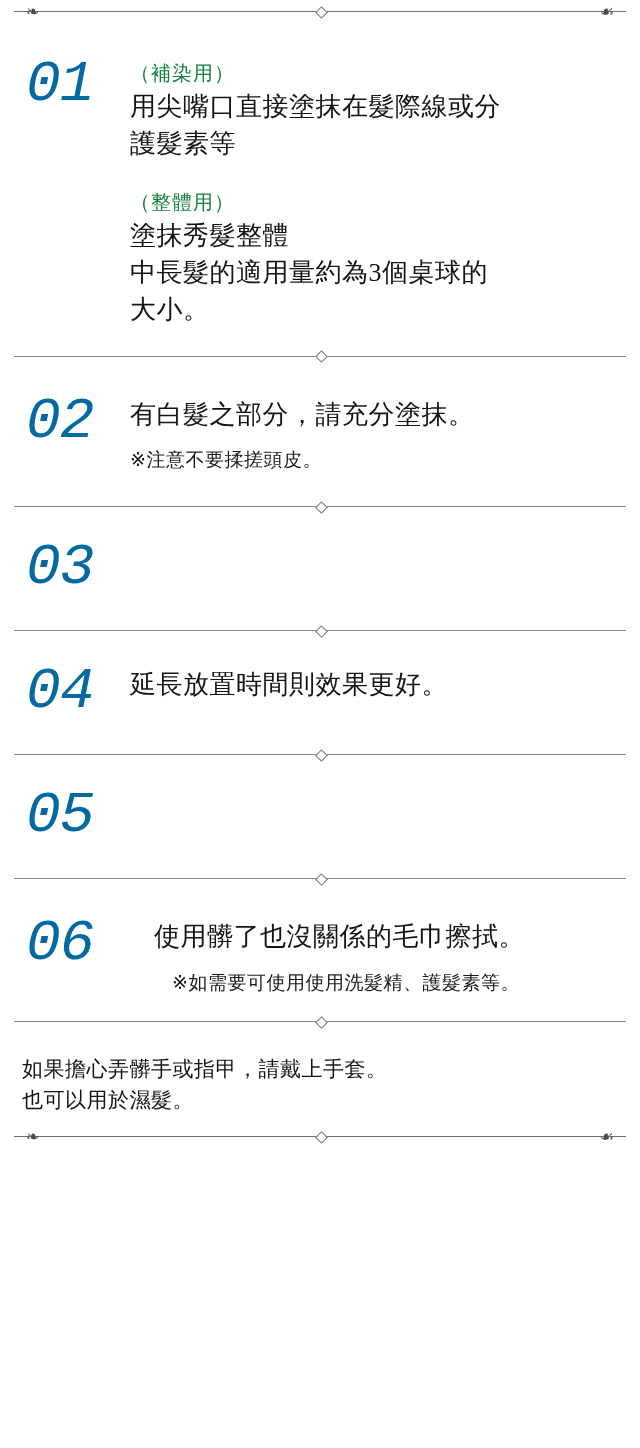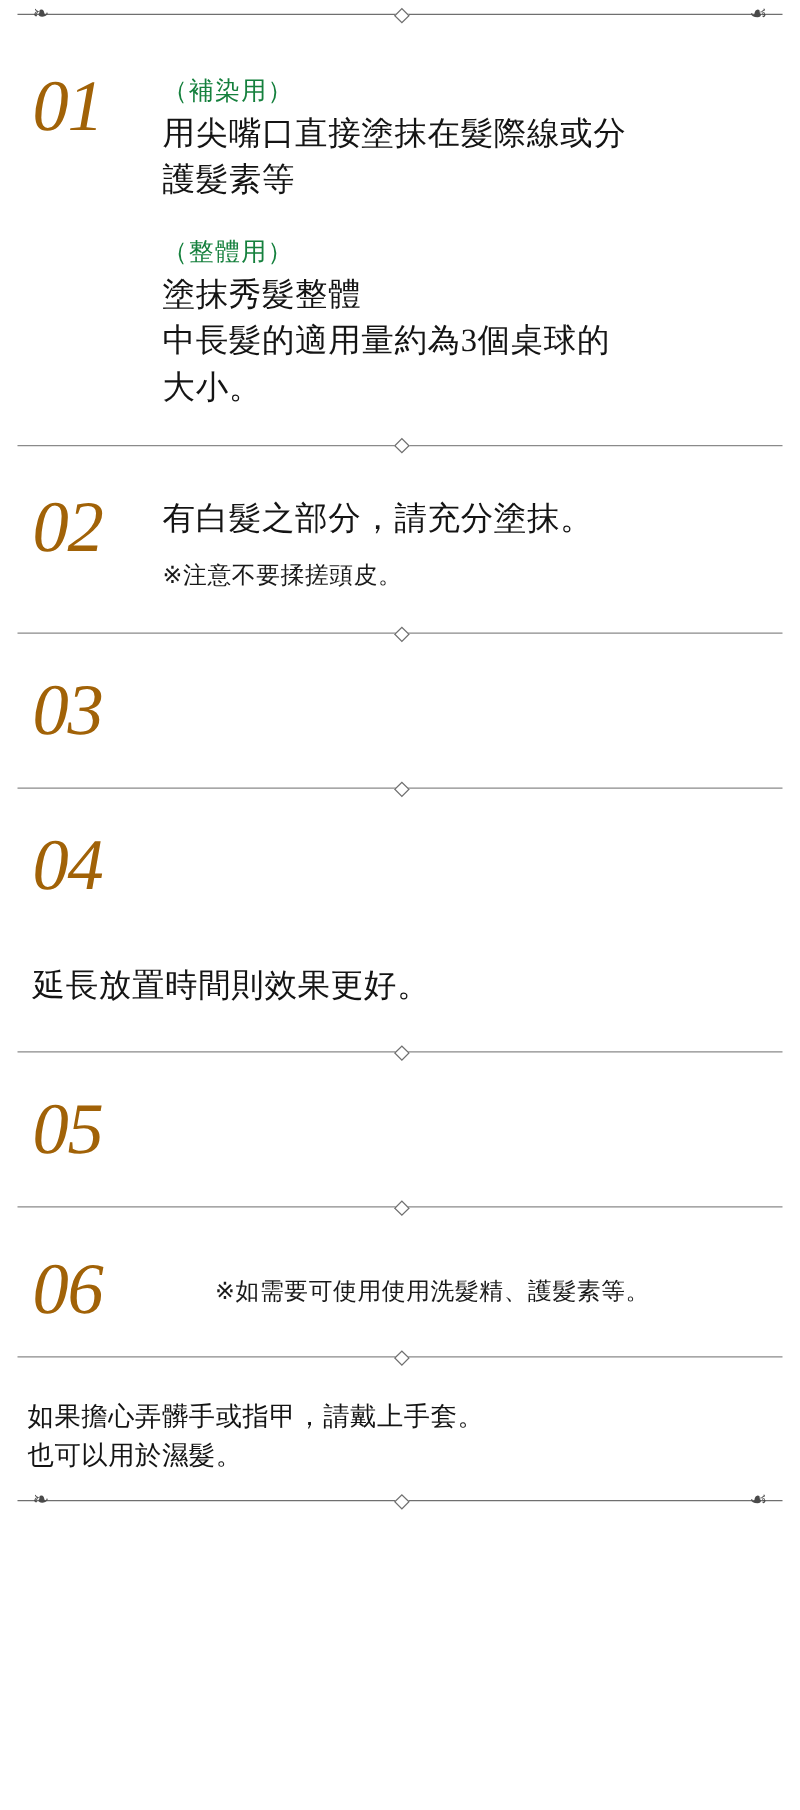--- a/index.html
+++ b/index.html
@@ -59,25 +59,25 @@
   .orn .swirl.right { right: 12px; }
 
   
   .step {
     display: flex;
     align-items: flex-start;
     padding: 0 22px 0 26px;
     box-sizing: border-box;
   }
   .num {
-    font-family: Liberation Serif, serif;
+    font-family: Liberation Mono, monospace;
     font-style: italic;
     font-size: 58px;
     line-height: 1;
-    color: #a16207;
+    color: #0369a1;
     width: 104px;
     flex: 0 0 104px;
     letter-spacing: -1px;
   }
   .body {
     flex: 1 1 auto;
     padding-top: 4px;
   }
   .sub-head {
     color: #15803d;
@@ -100,21 +100,21 @@
     color: #1a1a1a;
     letter-spacing: 0.5px;
     margin: 14px 0 0 0;
   }
   .note.indent { margin-left: 18px; }
 
   
   .s01 { padding-top: 34px; padding-bottom: 16px; }
   .s02 { padding-top: 26px; padding-bottom: 22px; }
   .s03 { padding-top: 22px; padding-bottom: 22px; }
-  .s04 { padding-top: 22px; padding-bottom: 22px; flex-direction: column; }
+  .s04 { padding-top: 22px; padding-bottom: 22px; }
   .s05 { padding-top: 22px; padding-bottom: 22px; }
   .s06 { padding-top: 26px; padding-bottom: 14px; gap: 24px; }
 
   .footer {
     padding: 22px 22px 10px 22px;
     font-size: 21px;
     line-height: 1.45;
     color: #141414;
     letter-spacing: 0.5px;
   }
@@ -190,20 +190,21 @@
   </div>
 
   <div class="orn">
     <div class="line"></div>
     <div class="diamond"></div>
   </div>
 
   <div class="step s06">
     <div class="num">06</div>
     <div class="body">
+      <p class="txt">使用髒了也沒關係的毛巾擦拭。</p>
       <p class="note indent">※如需要可使用使用洗髮精、護髮素等。</p>
     </div>
   </div>
 
   <div class="orn">
     <div class="line"></div>
     <div class="diamond"></div>
   </div>
 
   <div class="footer">

